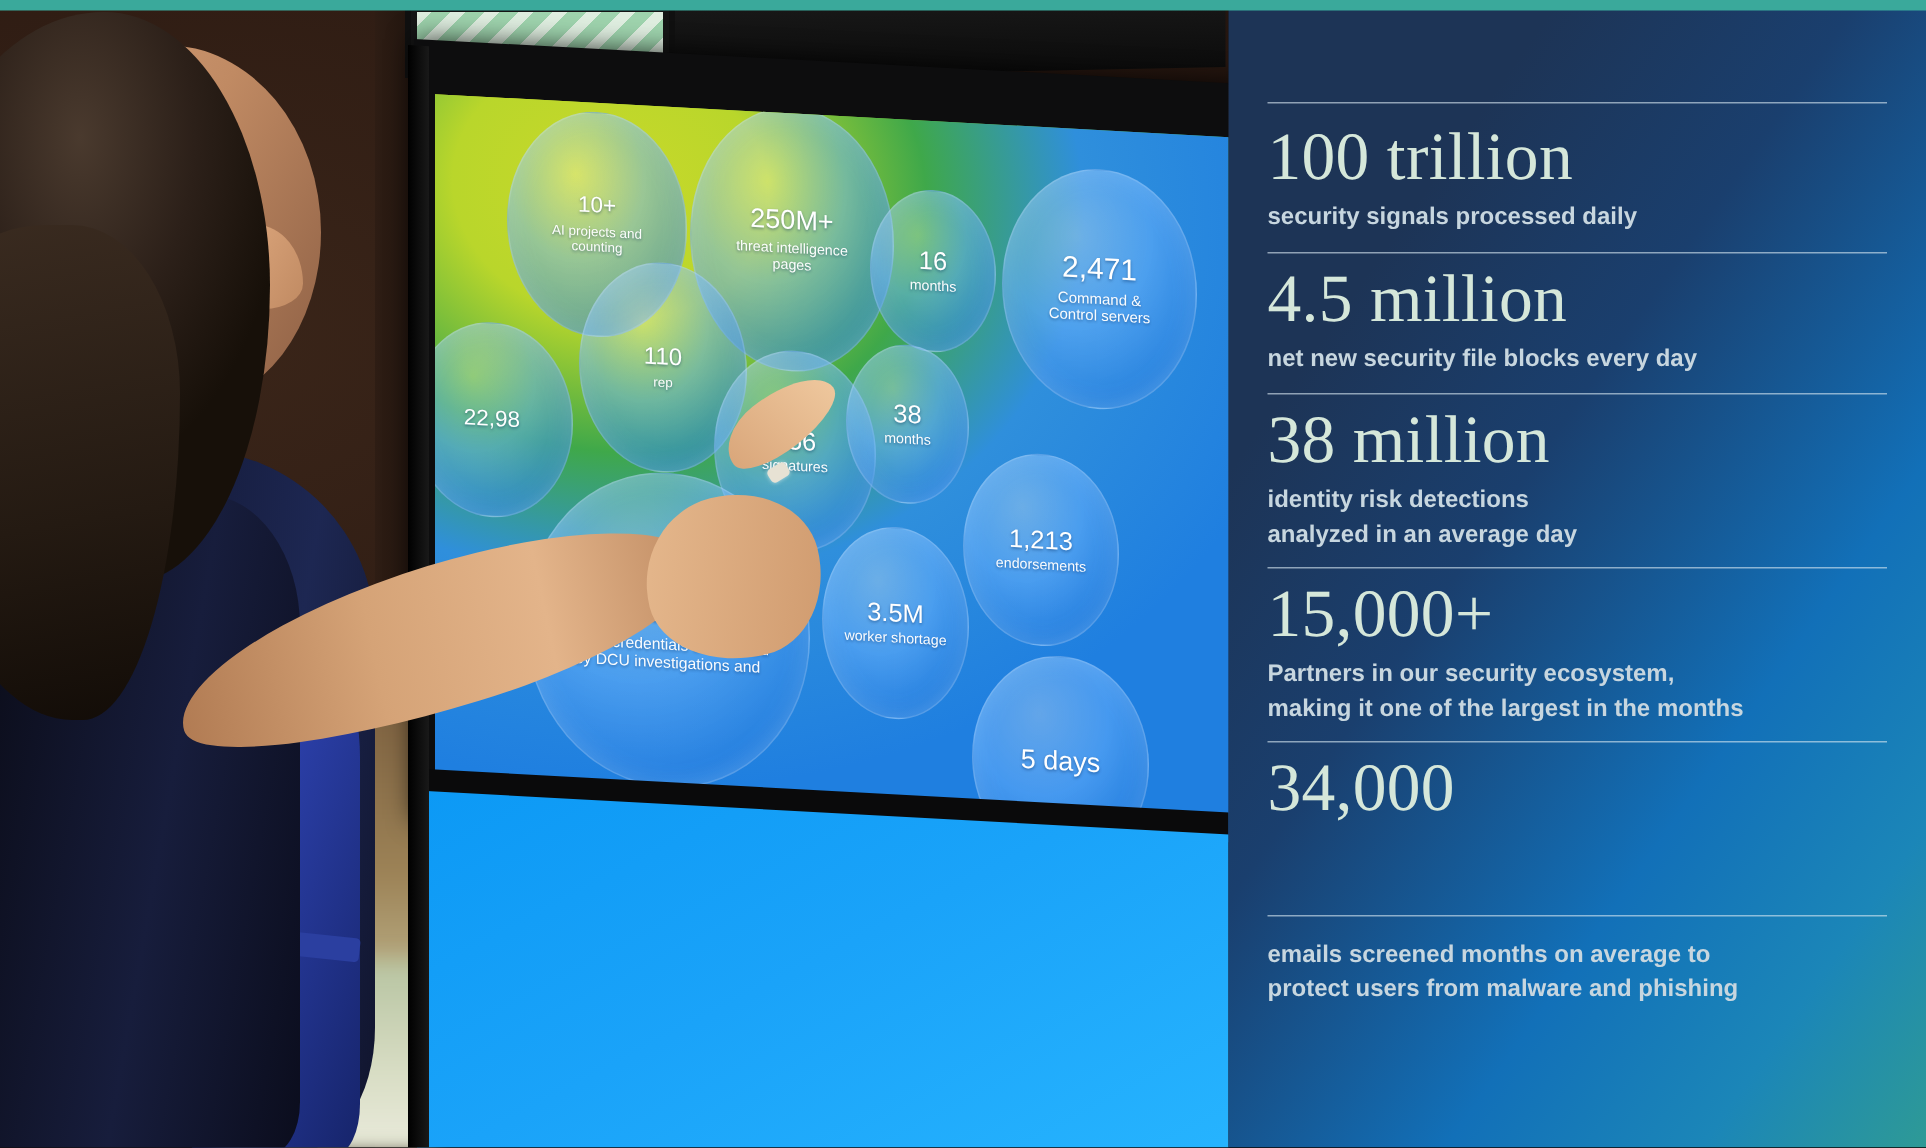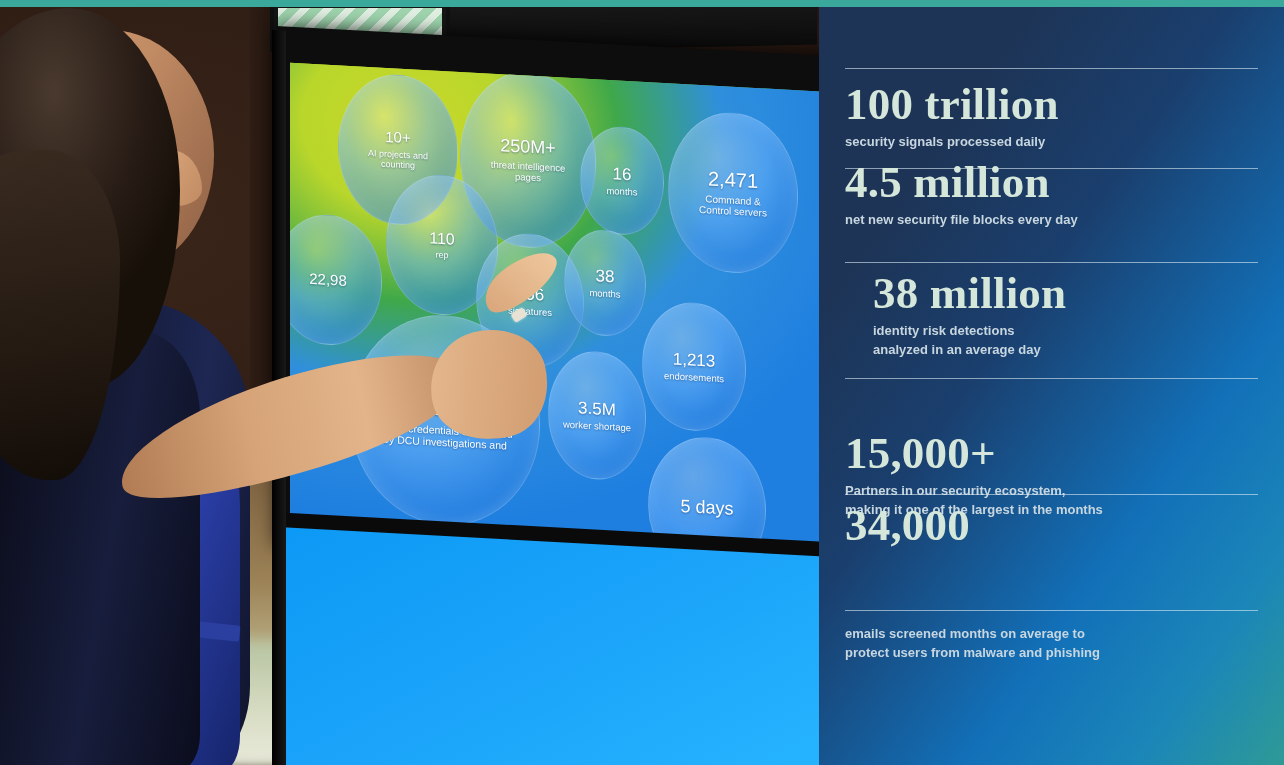--- a/index.html
+++ b/index.html
@@ -198,29 +198,29 @@
     font-size:17.5px; font-weight:bold; color:#ffffff;
     letter-spacing:.1px;
   }
   .rule{
     position:absolute; left:845px; width:413px; height:1px;
     background:rgba(214,230,240,.62);
   }
   .stat{ position:absolute; left:845px; }
   .stat .big{
     font-family:"Liberation Serif", serif;
-    font-weight:bold;
+    font-weight:normal;
     font-size:45px;
     line-height:1;
     color:#d5e7da;
     letter-spacing:.2px;
     white-space:nowrap;
   }
   .stat .desc{
-    font-size:13px;
+    font-size:16px;
     line-height:1.45;
     color:#c7d6df;
     font-weight:bold;
     margin-top:6px;
     white-space:pre-line;
   }
 </style>
 </head>
 <body>
 
@@ -327,34 +327,34 @@
   <div class="panel"></div>
 
 
   <div class="rule" style="top:68px;"></div>
   <div class="stat" style="top:82px;">
     <div class="big">100 trillion</div>
     <div class="desc">security signals processed daily</div>
   </div>
 
   <div class="rule" style="top:168px;"></div>
-  <div class="stat" style="top:160px;">
+  <div class="stat" style="top:177px;">
     <div class="big">4.5 million</div>
     <div class="desc">net new security file blocks every day</div>
   </div>
 
   <div class="rule" style="top:262px;"></div>
-  <div class="stat" style="top:271px;margin-left:28px;">
+  <div class="stat" style="top:271px;">
     <div class="big">38 million</div>
     <div class="desc">identity risk detections
 analyzed in an average day</div>
   </div>
 
   <div class="rule" style="top:378px;"></div>
-  <div class="stat" style="top:387px;margin-top:44px;">
+  <div class="stat" style="top:387px;">
     <div class="big">15,000+</div>
     <div class="desc">Partners in our security ecosystem,
 making it one of the largest in the months</div>
   </div>
 
   <div class="rule" style="top:494px;"></div>
   <div class="stat" style="top:503px;">
     <div class="big">34,000</div>
   </div>
 

